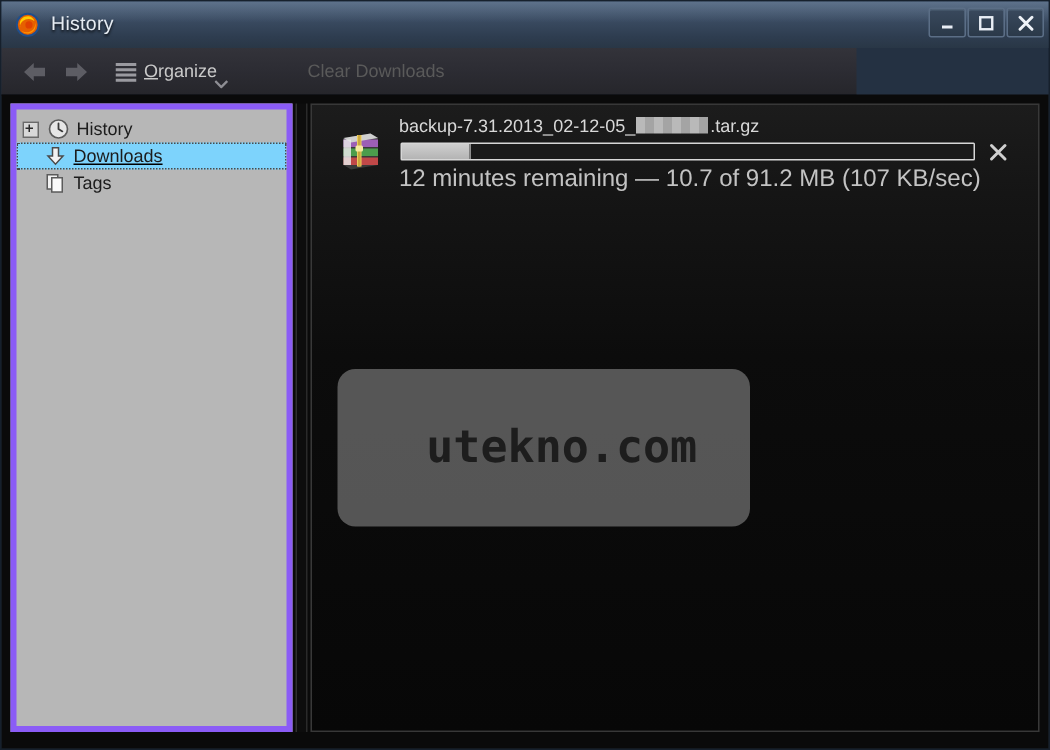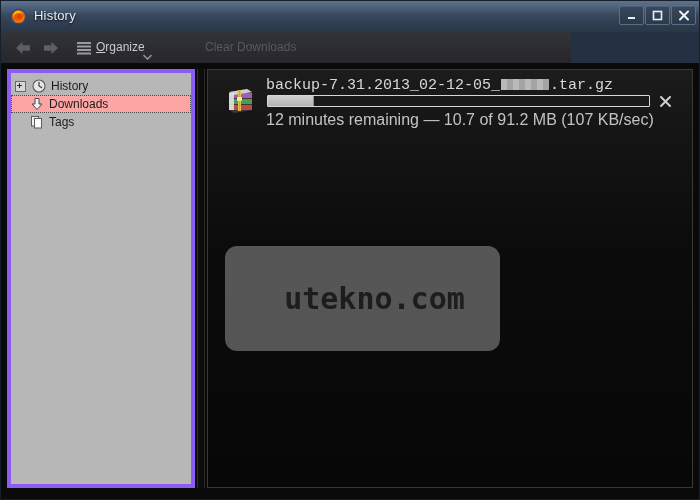--- a/index.html
+++ b/index.html
@@ -166,23 +166,24 @@
   }
   .tree-row {
     position: relative;
     height: 18px;
     display: flex;
     align-items: center;
     padding-left: 4px;
     box-sizing: border-box;
   }
   .tree-row.selected {
-    background: #fca5a5;
+    background: #7dd3fc;
     outline: 1px dotted #4a4a4a;
     outline-offset: -1px;
+    text-decoration: underline;
   }
   .twisty {
     width: 9px; height: 9px;
     border: 1px solid #6a6a6a;
     background: #d8d8d8;
     margin-right: 5px;
     position: relative;
     flex: 0 0 auto;
   }
   .twisty::before {
@@ -248,26 +249,25 @@
     width: 100%; height: 60px;
   }
   .dl-icon {
     position: absolute;
     left: 16px; top: 14px;
     width: 32px; height: 32px;
   }
   .dl-name {
     position: absolute;
     left: 58px; top: 7px;
-    font-size: 15px;
+    font-size: 12px;
     color: #d8d8d8;
     white-space: nowrap;
     display: flex;
     align-items: baseline;
-    font-family: Liberation Mono, monospace;
   }
   .redacted {
     display: inline-block;
     width: 48px; height: 11px;
     background: repeating-linear-gradient(90deg,#b9b9b9 0px,#b9b9b9 6px,#a4a4a4 6px,#a4a4a4 12px);
     margin: 0 1px;
     position: relative;
     top: 1px;
     filter: blur(0.4px);
   }

